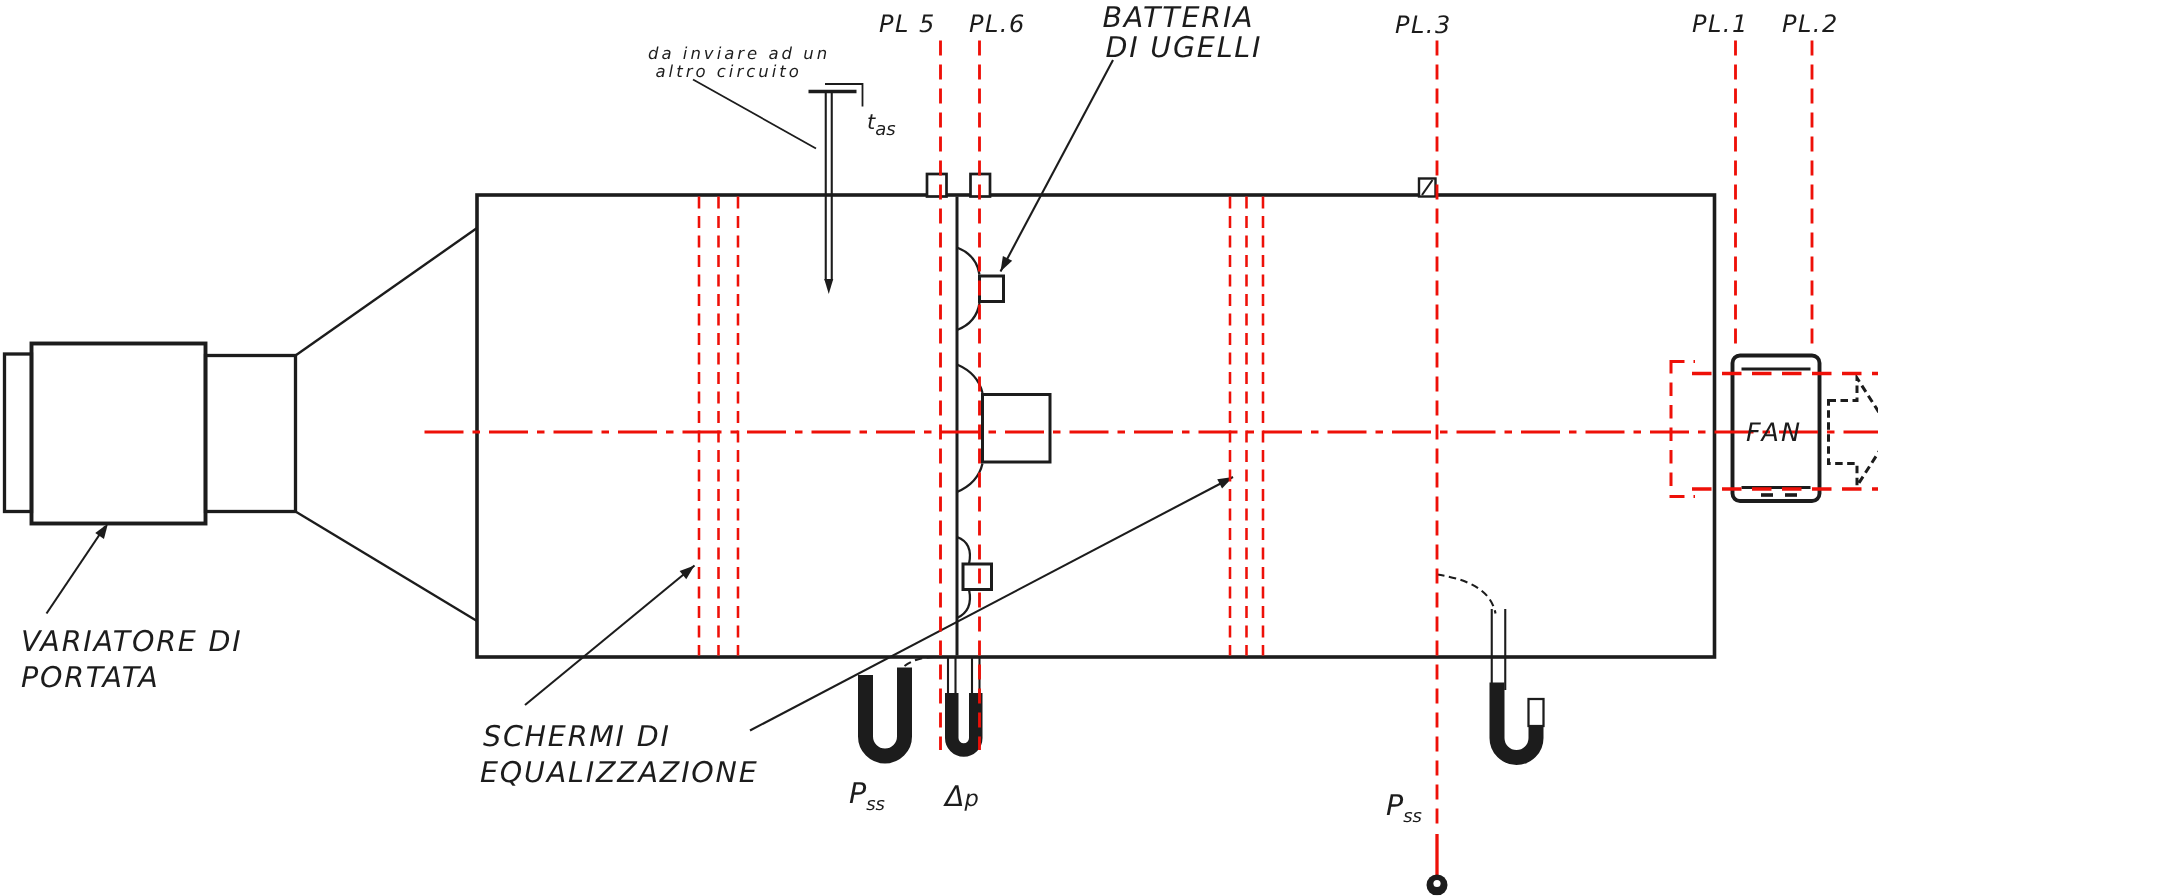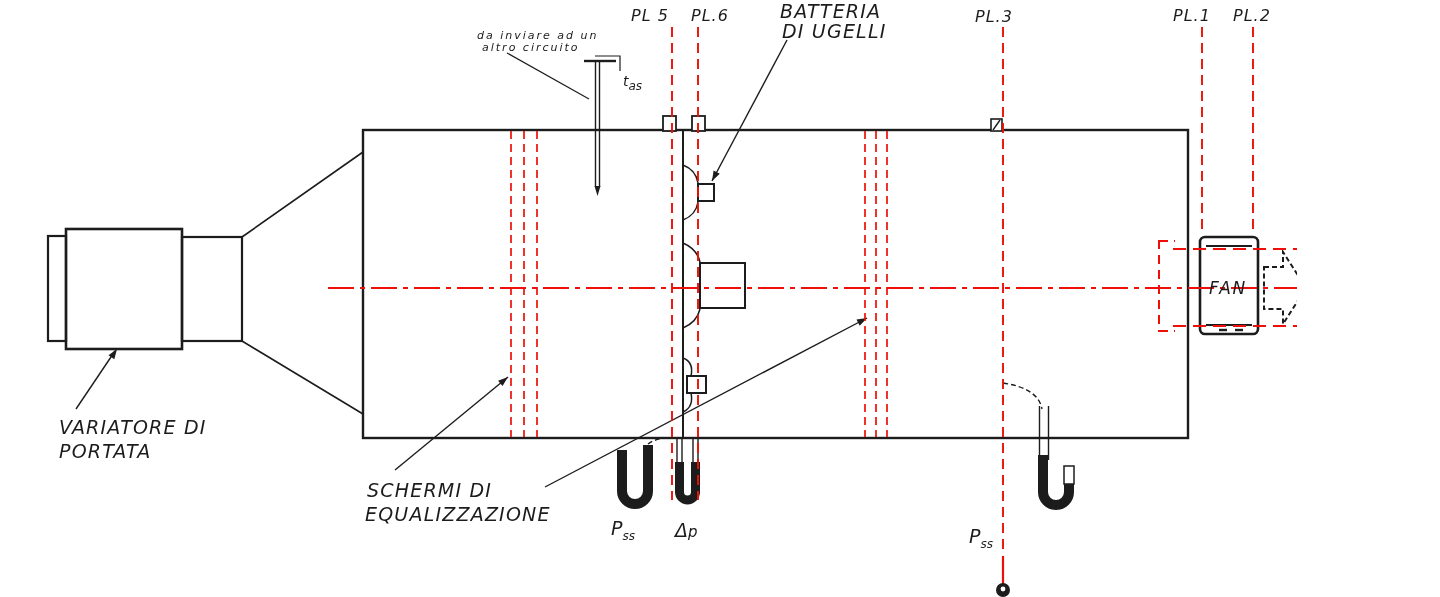--- a/index.html
+++ b/index.html
@@ -1,16 +1,16 @@
 <!DOCTYPE html>
 <html><head>
 <meta charset="utf-8">
 <style>
   html,body{margin:0;padding:0;background:#ffffff;}
-  .stage{position:relative;width:1252px;height:597px;background:#fff;overflow:hidden;margin-left:45px;}
+  .stage{position:relative;width:1252px;height:597px;background:#fff;overflow:hidden;}
   svg{display:block;}
   svg text{font-family:"DejaVu Sans",sans-serif;font-style:italic;fill:#1c1c1c;}
   .lbl{font-size:19px;letter-spacing:1.2px;}
   .lbl-sm{font-size:16px;letter-spacing:1px;}
   .lbl-tiny{font-size:11px;letter-spacing:2px;}
   .lbl-sym{font-size:19px;}
   .sub{font-size:12px;}
   .fan-t{font-size:17px;letter-spacing:1.5px;}
 </style>
 </head>

